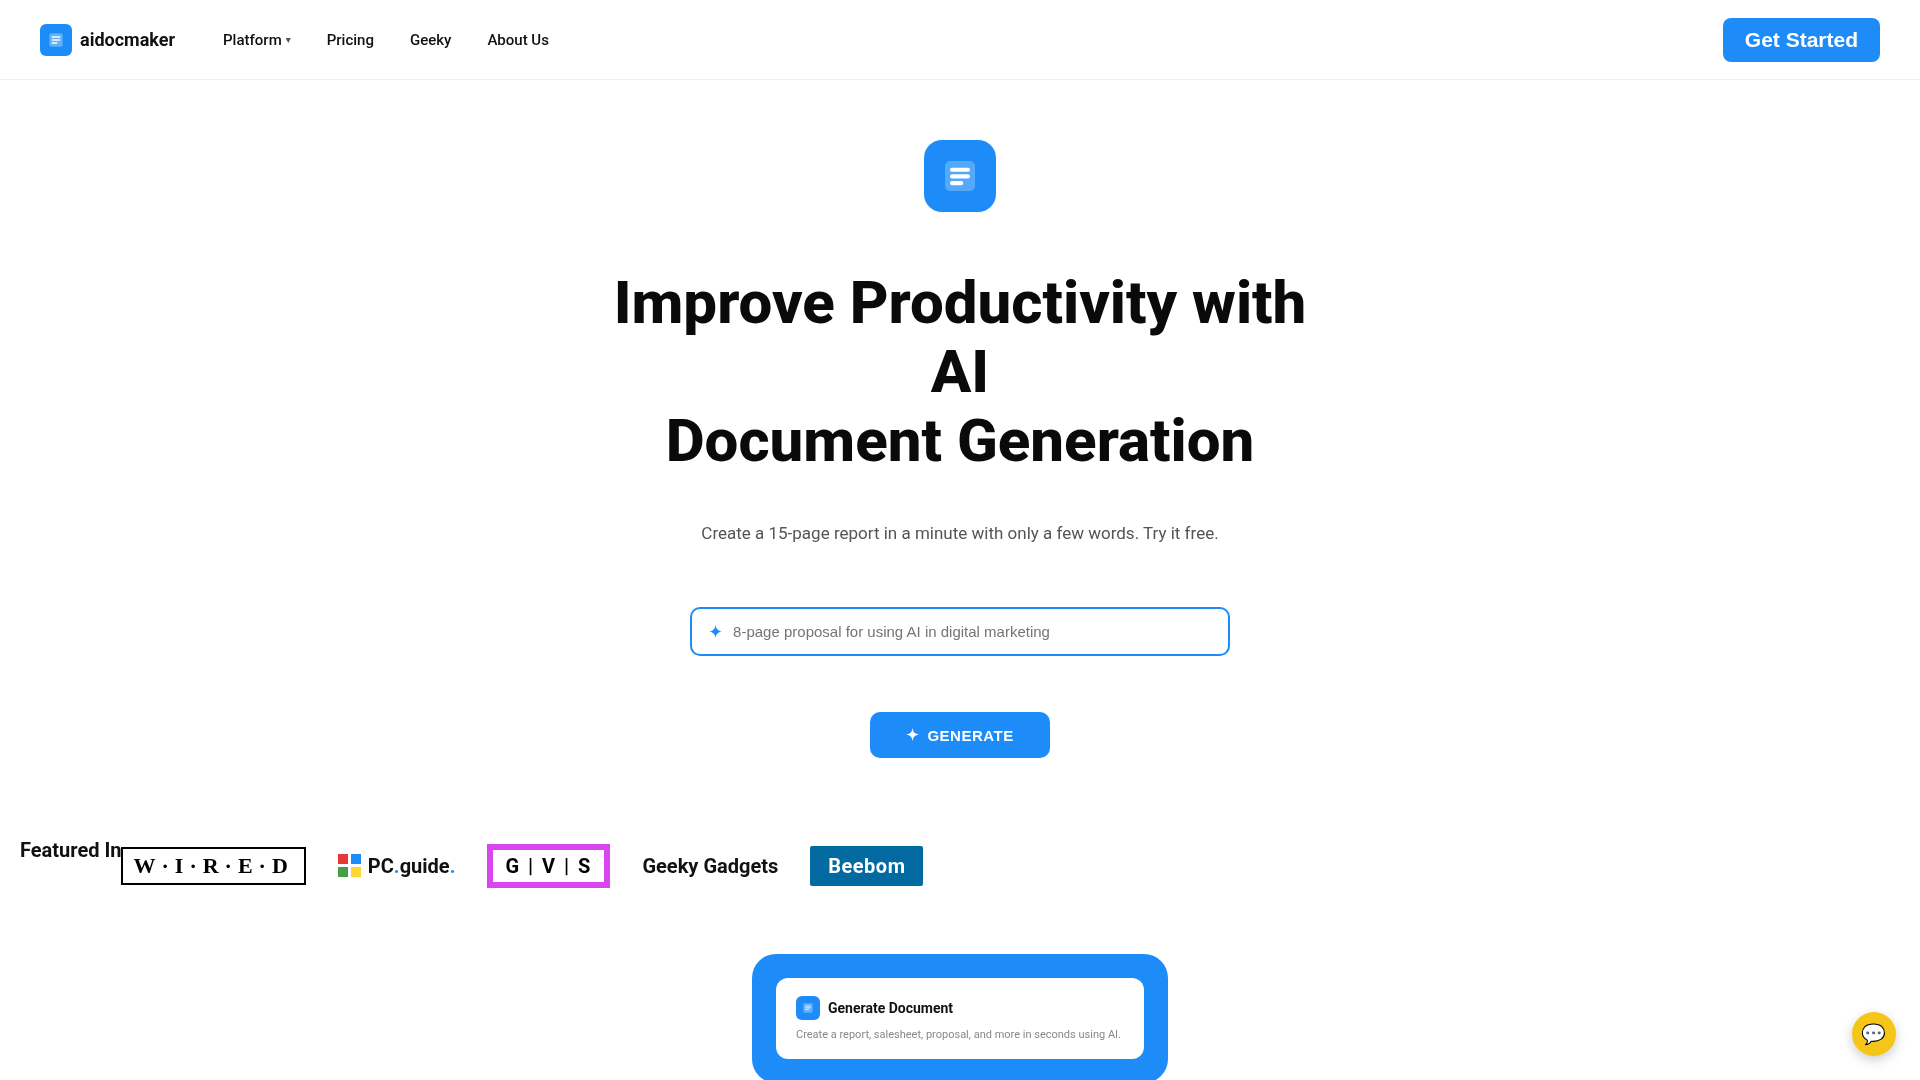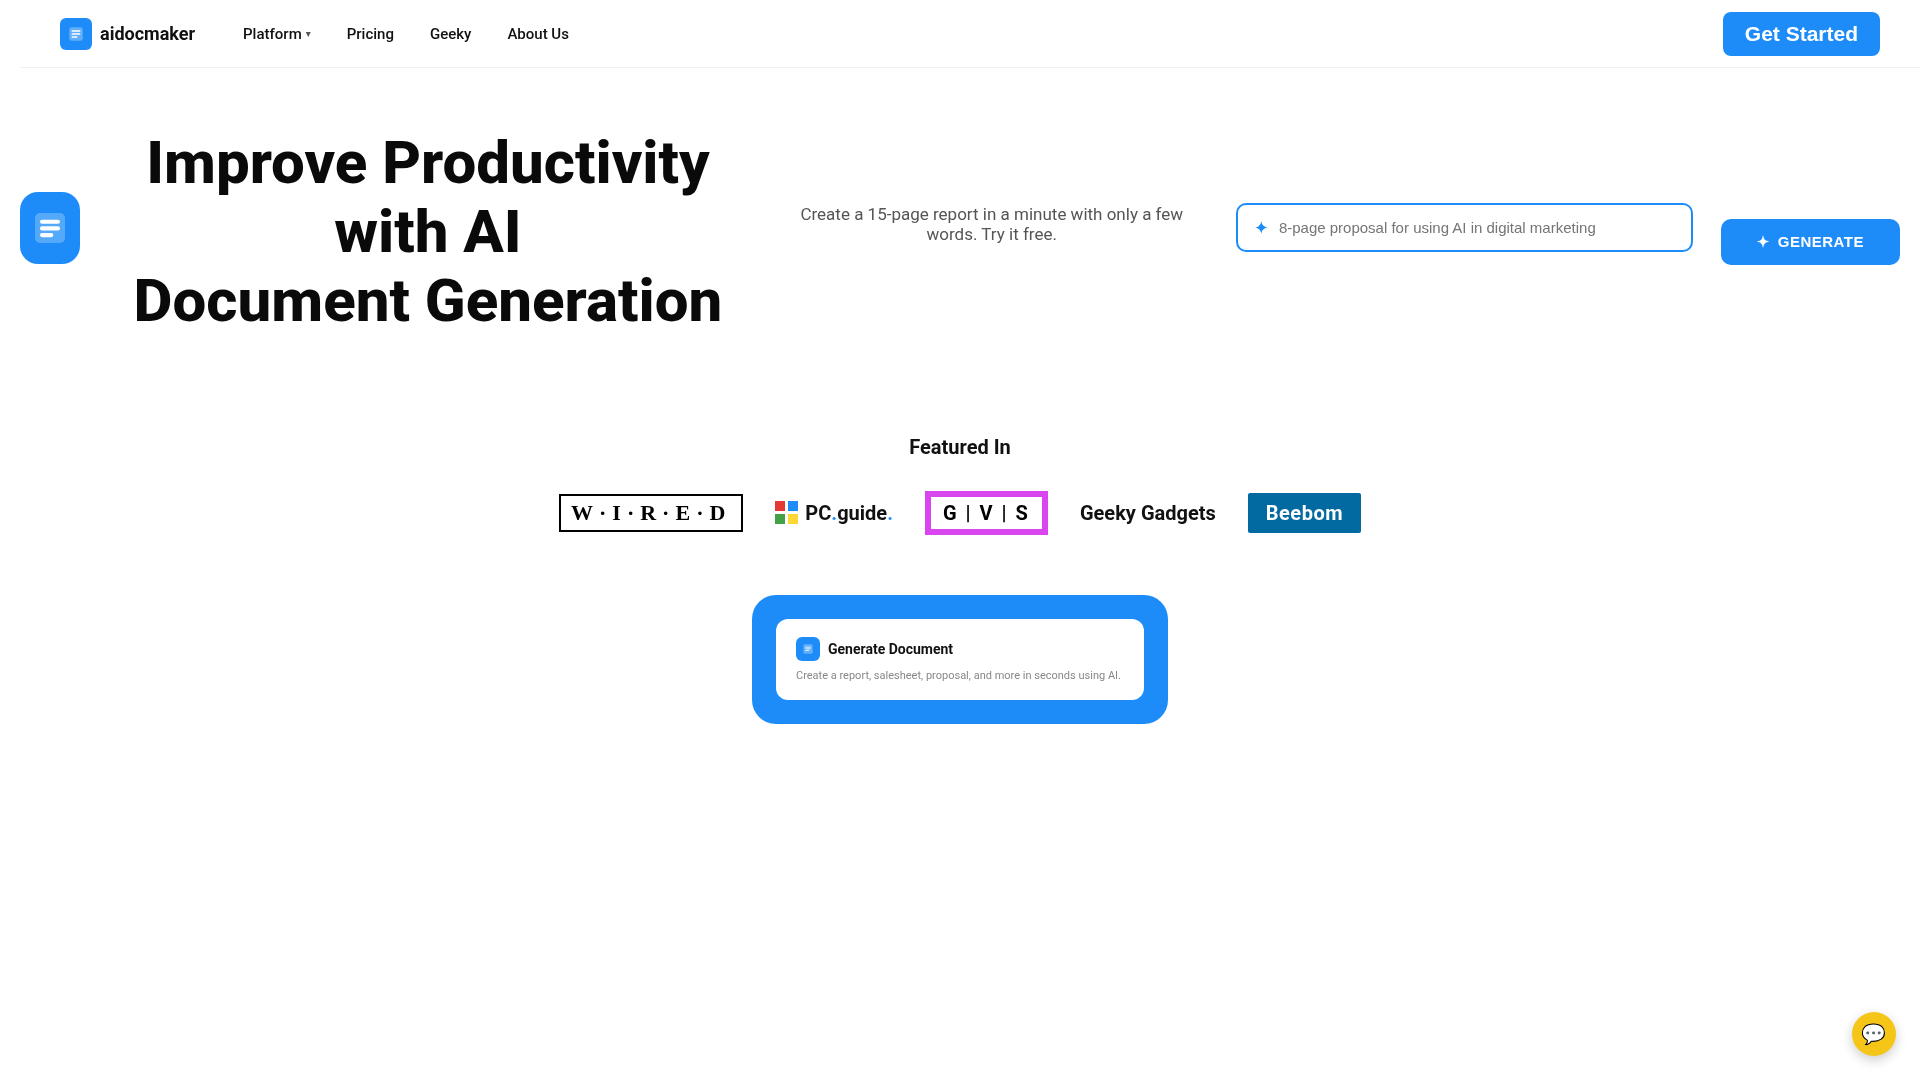--- a/index.html
+++ b/index.html
@@ -3,27 +3,26 @@
   <meta charset="utf-8">
   <style>
     * { box-sizing: border-box; margin: 0; padding: 0; }
     body { font-family: -apple-system, BlinkMacSystemFont, 'Segoe UI', Roboto, sans-serif; background: #fff; color: #111; }
 
     
     nav {
       display: flex;
       align-items: center;
       padding: 0 40px;
-      height: 68px;
+      height: 80px;
       border-bottom: 1px solid #f0f0f0;
       position: sticky;
       top: 0;
       background: #fff;
       z-index: 100;
-      margin-left: 20px;
     }
     .nav-logo {
       display: flex;
       align-items: center;
       gap: 8px;
       text-decoration: none;
       color: #111;
       font-weight: 700;
       font-size: 18px;
       margin-right: 48px;
@@ -67,20 +66,21 @@
       padding: 10px 22px;
       border-radius: 8px;
       font-size: 21px;
       font-weight: 600;
       cursor: pointer;
     }
 
     
     .hero {
       display: flex;
+      flex-direction: column;
       align-items: center;
       text-align: center;
       padding: 60px 20px 40px;
       gap: 28px;
     }
     .hero-icon-wrap {
       width: 72px; height: 72px;
       background: #1d8cf8;
       border-radius: 18px;
       display: flex; align-items: center; justify-content: center;
@@ -131,21 +131,21 @@
       cursor: pointer;
       letter-spacing: 0.5px;
       display: flex;
       align-items: center;
       gap: 8px;
     }
 
     
     .featured-section {
       display: flex;
-      flex-direction: column;
+      flex-direction: row;
       align-items: center;
       padding: 40px 20px 60px;
     }
     .featured-title {
       font-size: 20px;
       font-weight: 700;
       margin-bottom: 32px;
       color: #111;
     }
     .featured-logos {

